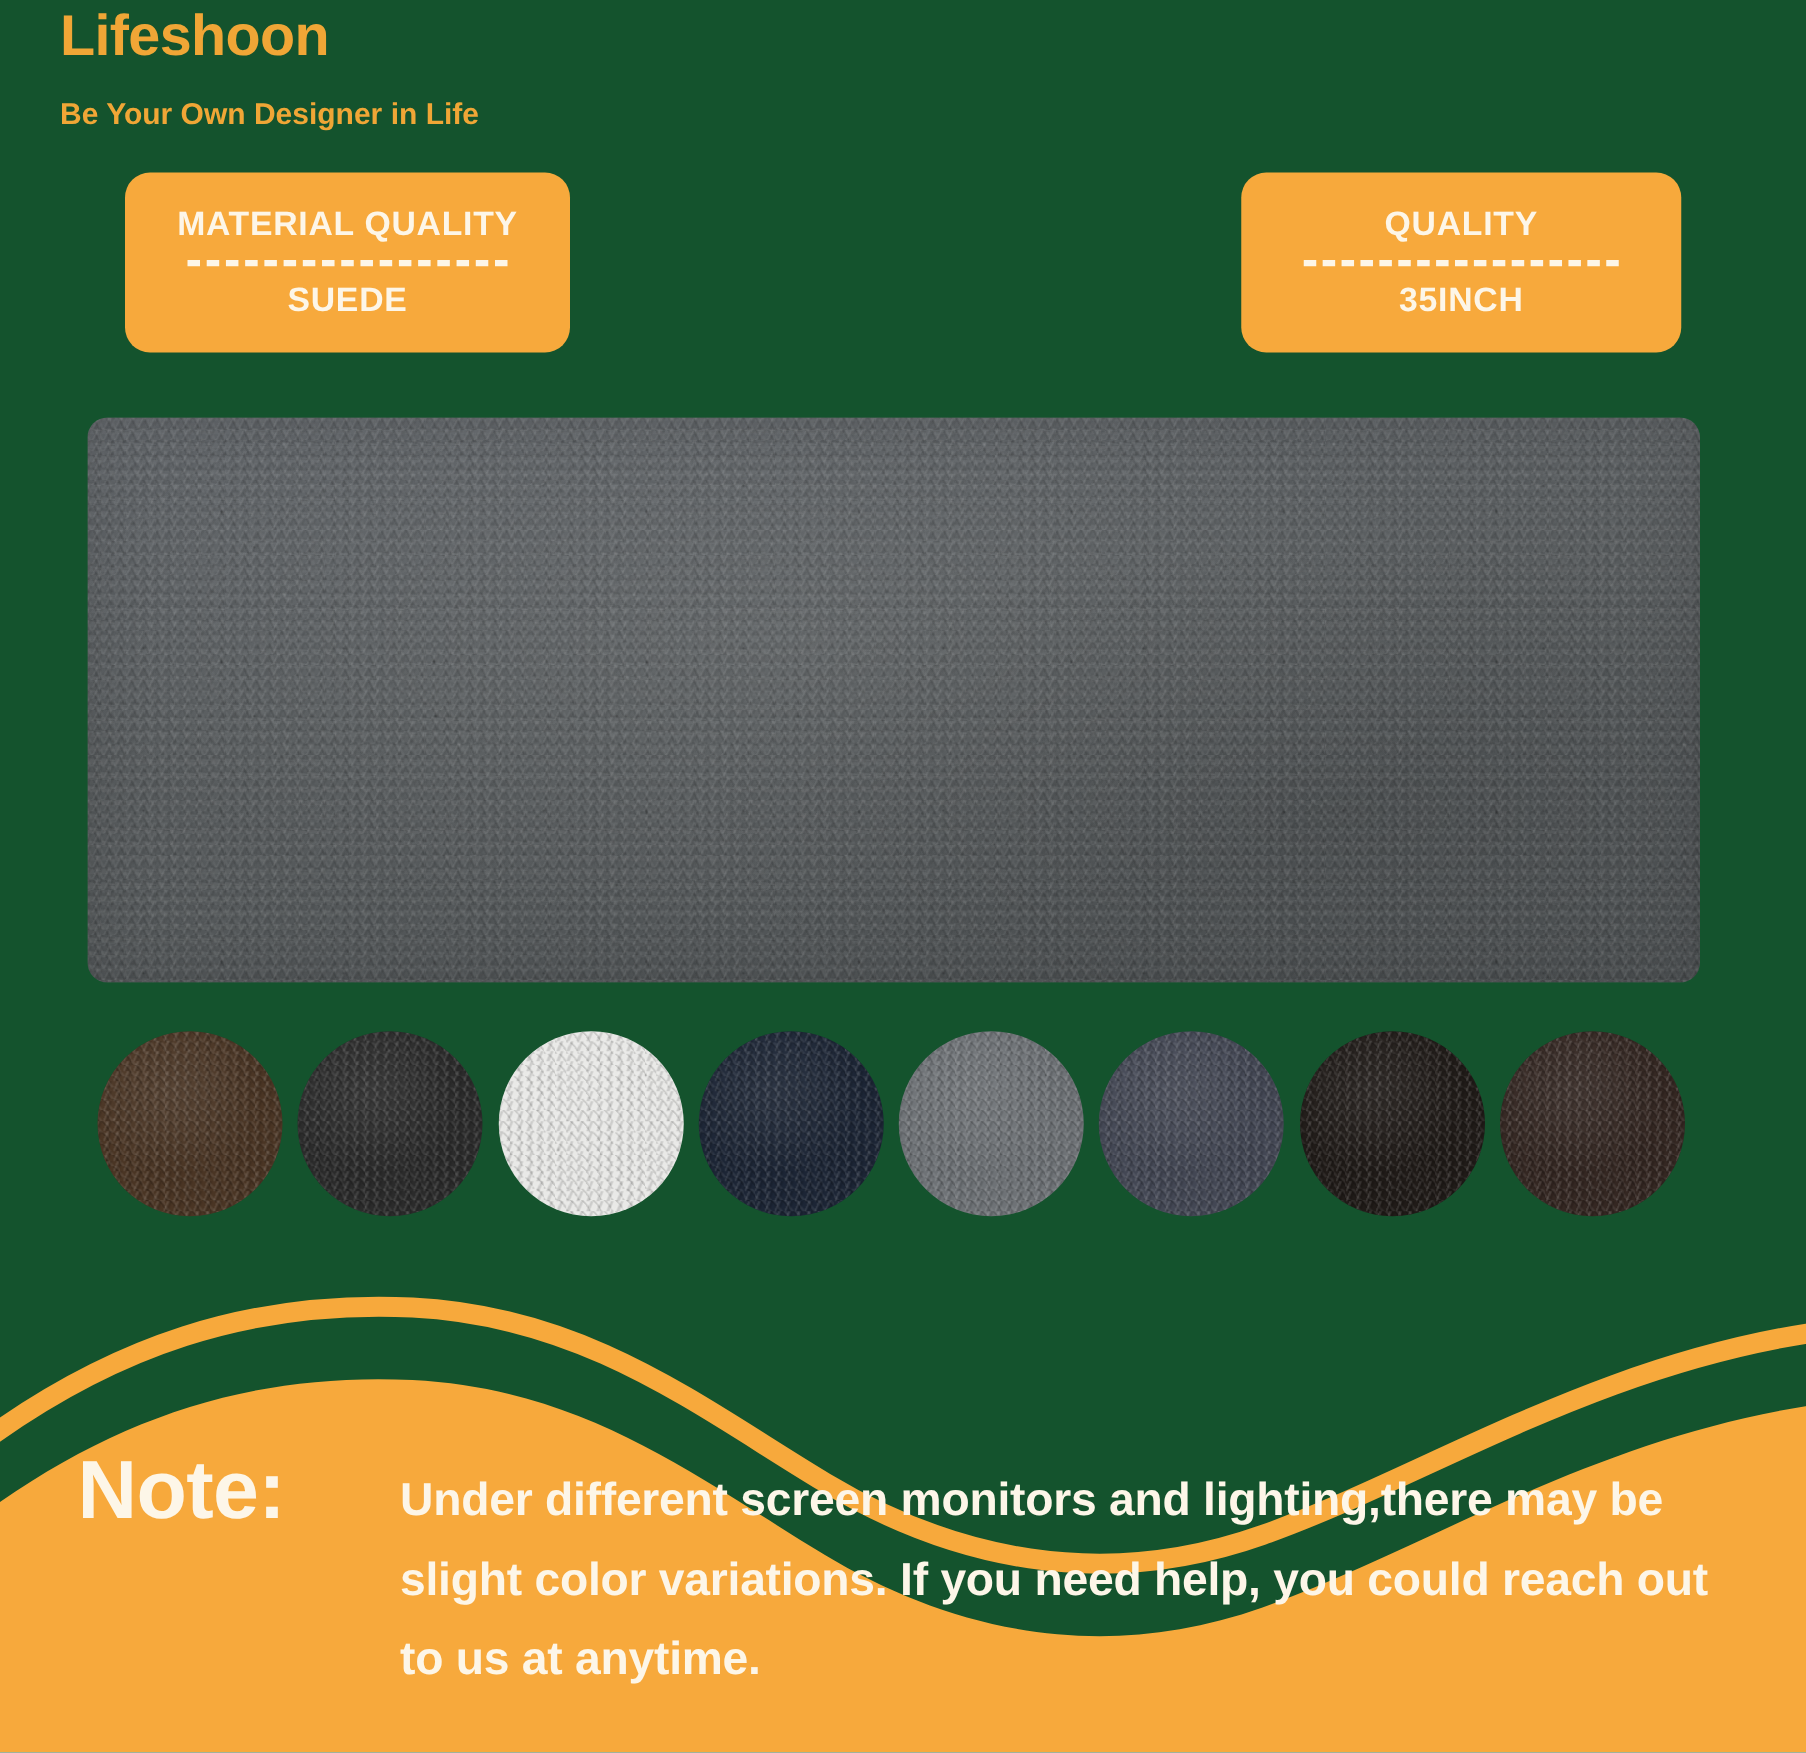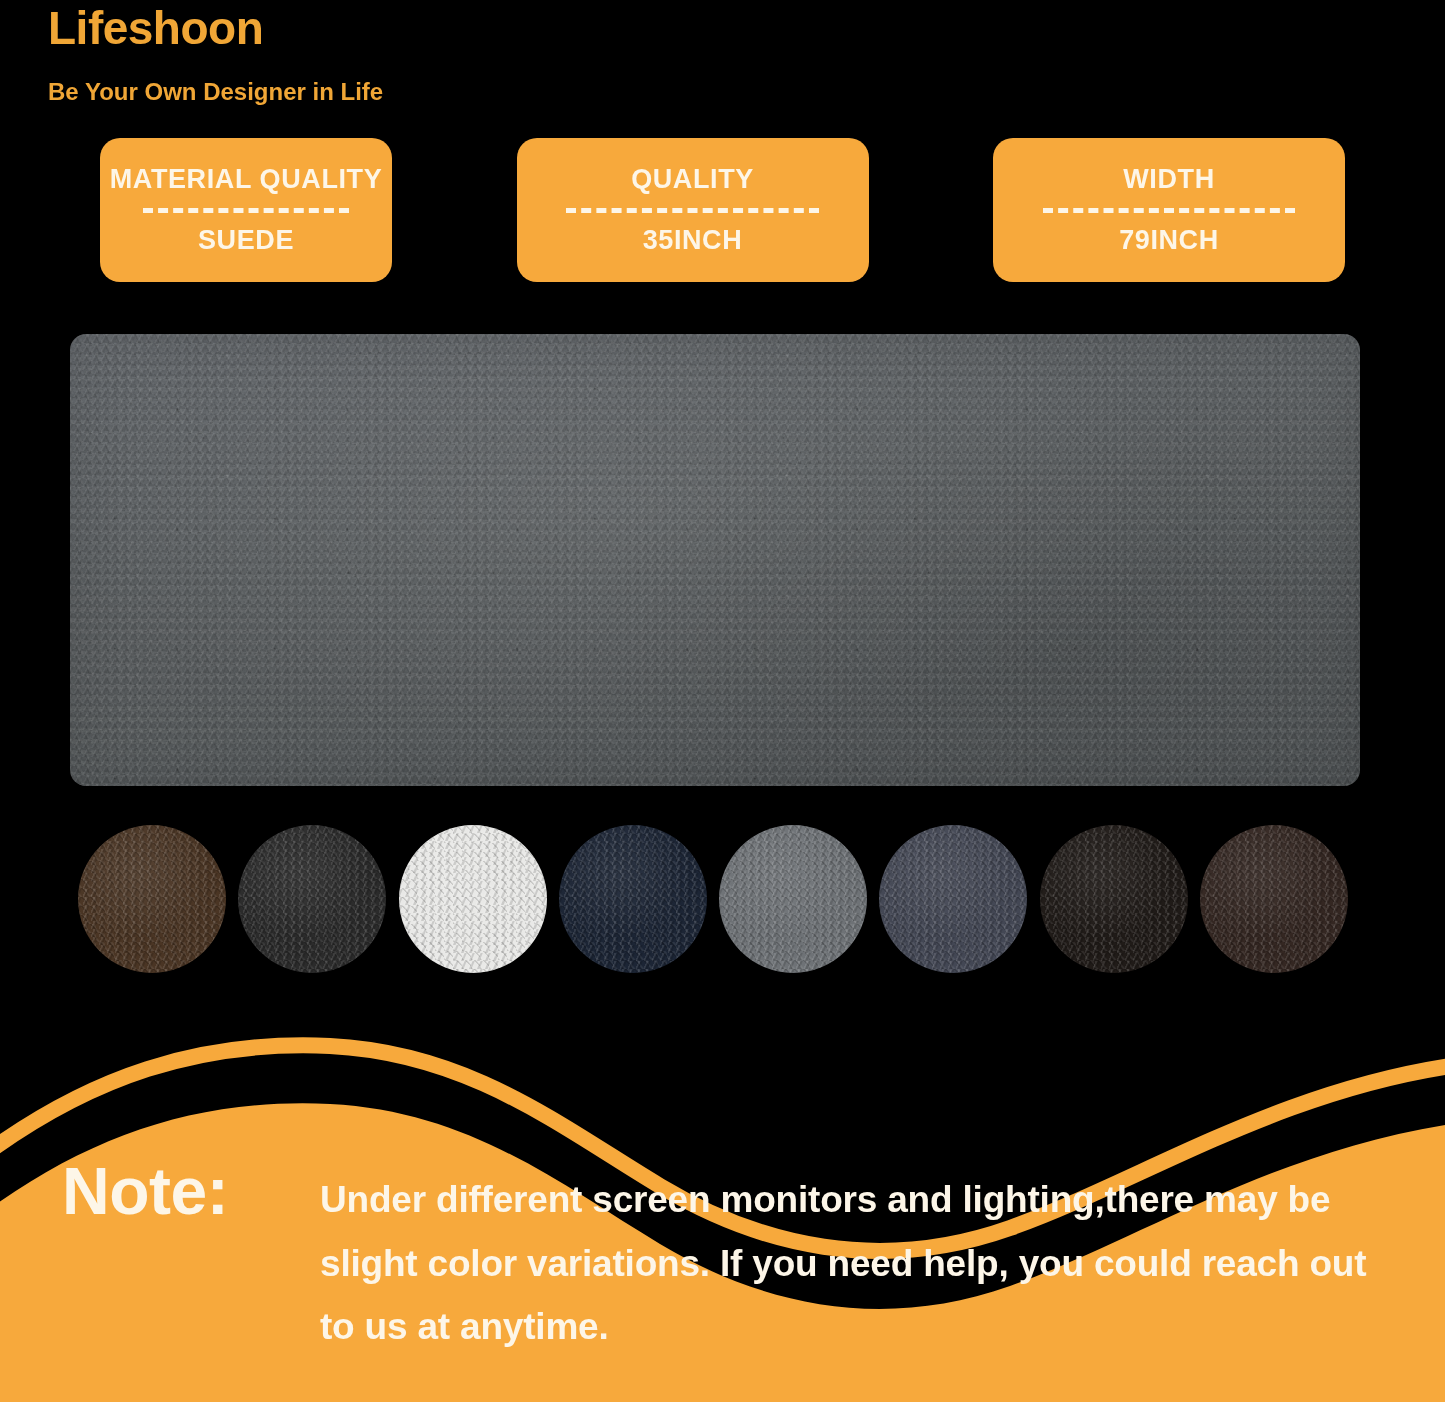--- a/index.html
+++ b/index.html
@@ -7,21 +7,21 @@
     padding: 0;
     background: #ffffff;
   }
   body {
     font-family: "Liberation Sans", sans-serif;
   }
   #page {
     position: relative;
     width: 1445px;
     height: 1402px;
-    background: #000000;
+    background: #14532d;
     overflow: hidden;
   }
 
   
   #brand-block {
     position: absolute;
     left: 48px;
     top: 4px;
     width: 700px;
   }
@@ -50,21 +50,21 @@
     left: 100px;
     top: 138px;
     width: 1245px;
     height: 144px;
     display: flex;
     justify-content: space-between;
   }
   .spec-card {
     background: #f7a93c;
     border-radius: 20px;
-    width: 292px;
+    width: 356px;
     height: 144px;
     box-sizing: border-box;
     display: flex;
     flex-direction: column;
     align-items: center;
     justify-content: center;
     padding: 10px 14px;
   }
   .spec-card.narrow { width: 352px; }
   .spec-title {
@@ -222,25 +222,20 @@
       <div class="spec-divider"></div>
       <div class="spec-value">SUEDE</div>
     </div>
 
     <div class="spec-card narrow" style="background: rgb(247, 169, 60);">
       <div class="spec-title">QUALITY</div>
       <div class="spec-divider"></div>
       <div class="spec-value">35INCH</div>
     </div>
 
-    <div class="spec-card narrow" style="background: rgb(247, 169, 60);">
-      <div class="spec-title">WIDTH</div>
-      <div class="spec-divider"></div>
-      <div class="spec-value">79INCH</div>
-    </div>
 
   </div>
 
   <div id="product-rug" style="background-color: rgb(88, 92, 94);"></div>
 
   <div id="swatch-row">
     <div class="swatch" style="background-color: rgb(74, 53, 36);"></div>
     <div class="swatch" style="background-color: rgb(43, 43, 43);"></div>
     <div class="swatch" style="background-color: rgb(233, 233, 231);"></div>
     <div class="swatch" style="background-color: rgb(28, 37, 53);"></div>

